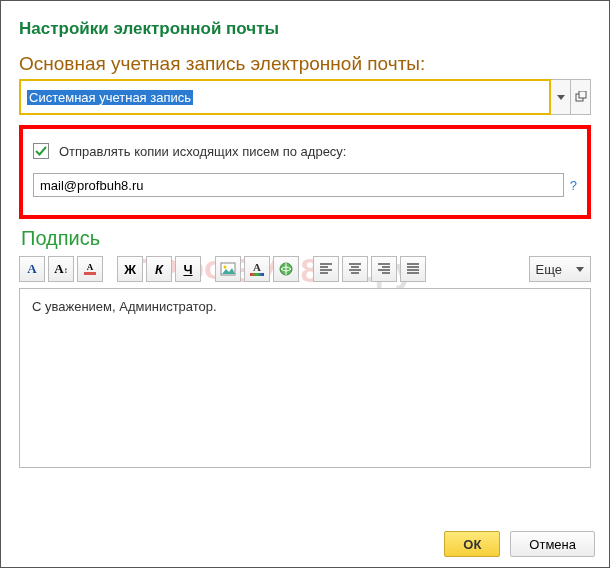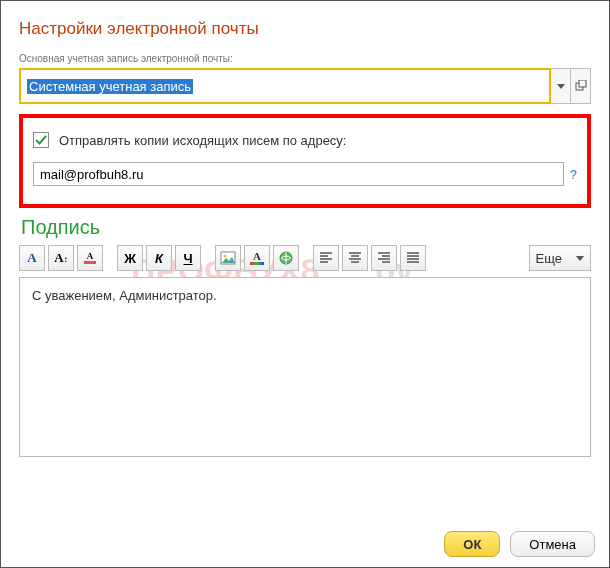--- a/index.html
+++ b/index.html
@@ -20,27 +20,27 @@
     top: 245px;
     left: 130px;
     z-index: 0;
     pointer-events: none;
     opacity: 0.25;
   }
   .watermark svg { display: block; }
   .content { position: relative; z-index: 1; }
   .title {
     font-size: 17px;
-    font-weight: normal;
-    color: #c2410c;
+    font-weight: bold;
+    color: #15803d;
     margin: 10px 0 14px 10px;
   }
   .label {
-    font-size: 10px;
-    color: #737373;
+    font-size: 19px;
+    color: #a16207;
     margin: 0 0 4px 10px;
   }
   .account-row {
     display: flex;
     align-items: stretch;
     margin: 0 10px 10px 10px;
     height: 36px;
   }
   .account-input {
     flex: 1;
@@ -164,21 +164,21 @@
     display: flex;
     gap: 10px;
   }
   .btn {
     height: 26px;
     border: 1px solid #bbb;
     background: linear-gradient(#fdfdfd, #ededed);
     padding: 0 18px;
     font-size: 13px;
     cursor: pointer;
-    border-radius: 8px;
+    border-radius: 2px;
   }
   .btn.primary {
     background: linear-gradient(#ffe97a, #f6cf3a);
     border-color: #caa92e;
     font-weight: bold;
     color: #333;
   }
   .caret-down {
     width: 0; height: 0;
     border-left: 4px solid transparent;

